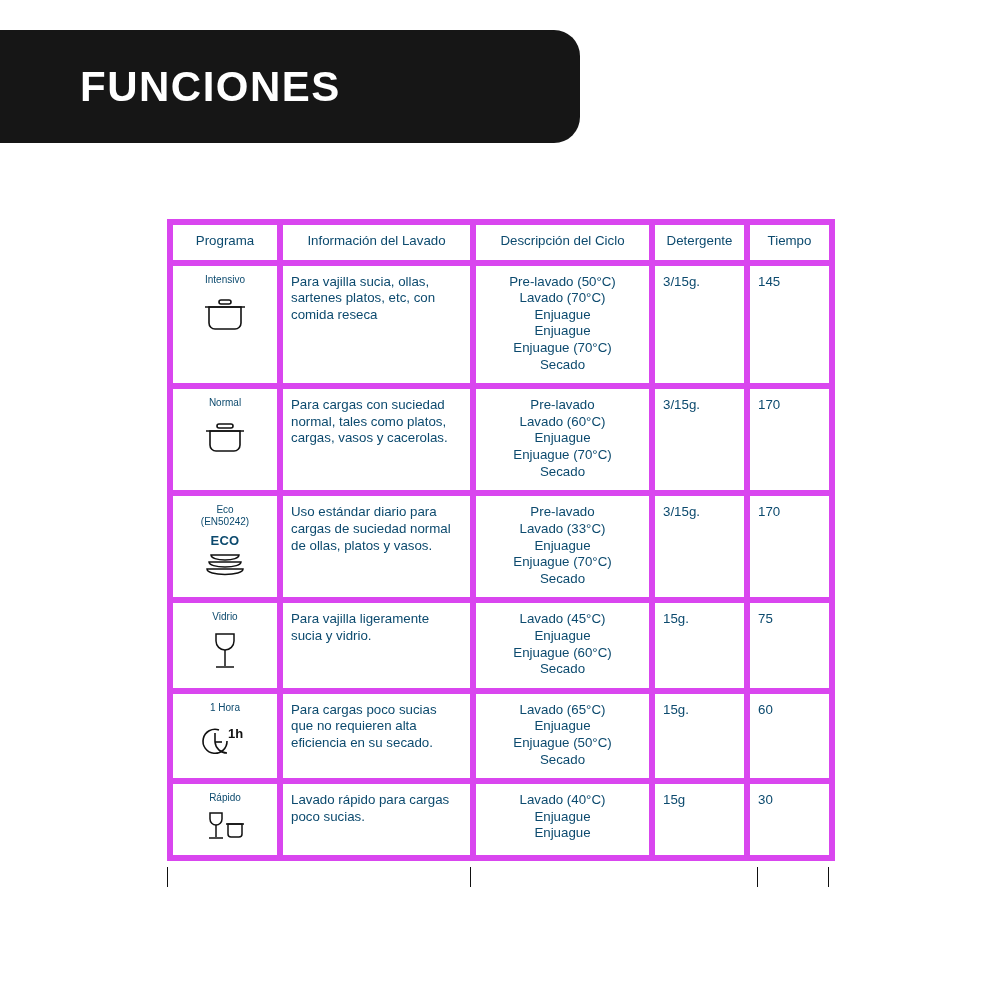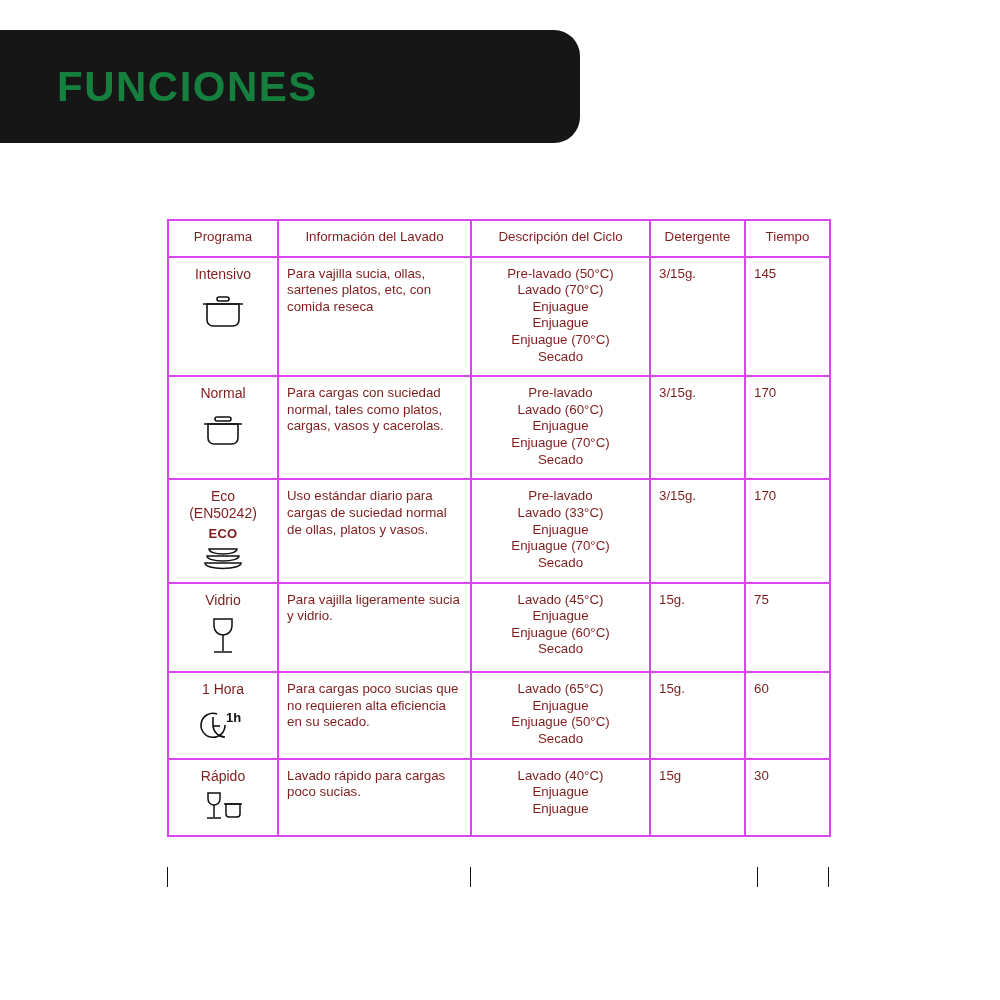--- a/index.html
+++ b/index.html
@@ -24,47 +24,47 @@
     top: 30px;
     width: 580px;
     height: 113px;
     background: #161616;
     border-top-right-radius: 26px;
     border-bottom-right-radius: 26px;
     display: flex;
     align-items: center;
   }
   .header-title {
-    color: #15803d;
+    color: #ffffff;
     font-size: 42px;
     font-weight: bold;
     letter-spacing: 1.5px;
-    margin-left: 57px;
+    margin-left: 80px;
     font-family: "Liberation Sans", sans-serif;
   }
   
   .table-wrap {
     position: absolute;
     left: 167px;
     top: 219px;
     width: 662px;
   }
   table.fn {
     border-collapse: collapse;
     width: 662px;
     table-layout: fixed;
     font-family: "Liberation Sans", sans-serif;
   }
   table.fn td, table.fn th {
-    border: 2px solid #d946ef;
+    border: 6px solid #d946ef;
     vertical-align: top;
     padding: 8px 8px 10px 8px;
     font-size: 13.3px;
     line-height: 1.25;
-    color: #7f1d1d;
+    color: #0c4a6e;
     font-weight: normal;
   }
   
   col.c-prog { width: 110px; }
   col.c-info { width: 193px; }
   col.c-desc { width: 179px; }
   col.c-det  { width: 95px; }
   col.c-time { width: 85px; }
 
   thead th {
@@ -75,21 +75,21 @@
     text-align: center;
   }
   thead th.center { text-align: center; }
 
   td.prog {
     text-align: center;
     padding-top: 10px;
   }
   .prog-label {
     display: block;
-    font-size: 14px;
+    font-size: 10px;
     line-height: 1.18;
     margin-bottom: 5px;
   }
   .icon-box {
     display: flex;
     justify-content: center;
     align-items: flex-end;
     height: 46px;
   }
   .cell-lines span { display: block; white-space: pre-wrap; text-align: center; }

